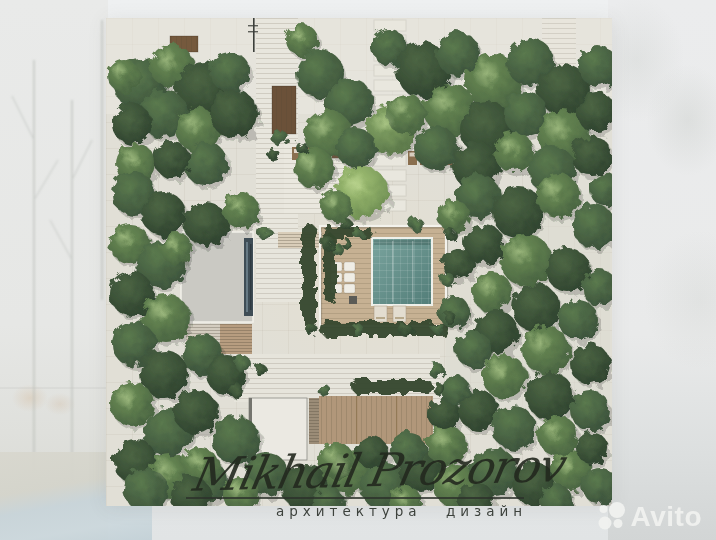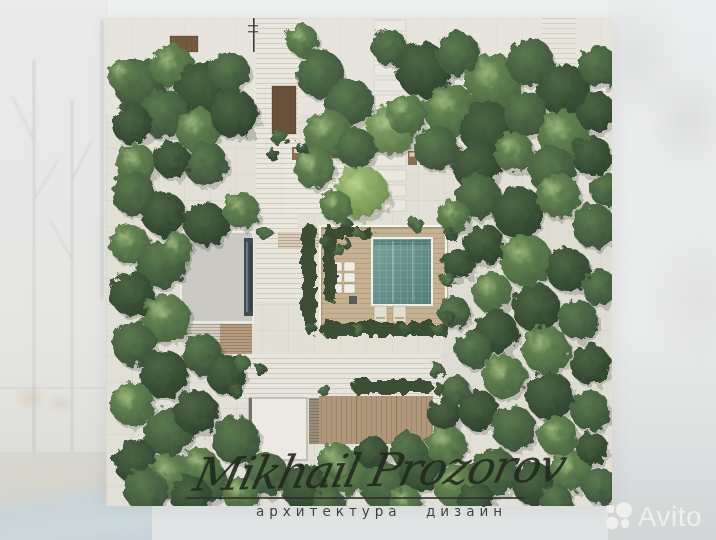--- a/index.html
+++ b/index.html
@@ -21,25 +21,25 @@
       radial-gradient(80px 100px at 92px 300px, rgba(150,158,148,0.10), rgba(150,158,148,0) 70%),
       linear-gradient(180deg,#ebeced 0%,#e9eaea 62%,#dcdfdf 84%,#d2d5d5 100%);}
   .plan{position:absolute;left:106px;top:18px;width:506px;height:488px;background:#e1dfd6;
     box-shadow:0 2px 18px rgba(90,90,80,0.10);}
   .plan svg{display:block;width:100%;height:100%;}
   .watermark{position:absolute;left:0;top:0;width:716px;height:540px;pointer-events:none;}
   .sig{position:absolute;left:196px;top:447px;font-family:"DejaVu Serif","Liberation Serif",serif;
     font-style:italic;font-size:46px;line-height:1;color:#23281f;opacity:.9;
     transform:skewX(-14deg) rotate(-1.5deg);letter-spacing:-2px;white-space:nowrap;}
   .sig-line{position:absolute;left:186px;top:497px;width:338px;height:2px;background:#2c312b;opacity:.8;}
-  .sub{position:absolute;left:256px;top:503px;font-size:13.5px;letter-spacing:5px;word-spacing:15px;
+  .sub{position:absolute;left:276px;top:503px;font-size:13.5px;letter-spacing:5px;word-spacing:15px;
     color:#2c312b;opacity:.9;white-space:nowrap;font-family:"DejaVu Sans","Liberation Sans",sans-serif;}
   .avito{position:absolute;right:14px;bottom:7px;display:flex;align-items:center;gap:3px;
     color:#f1f2f0;opacity:.92;}
-  .avito .word{font-size:28px;font-weight:normal;letter-spacing:.5px;}
+  .avito .word{font-size:28px;font-weight:bold;letter-spacing:.5px;}
   .avito svg{width:33px;height:33px;}
 </style>
 </head>
 <body>
 
 <div class="stage">
 
   <div class="bg-left">
     <svg width="108" height="540" viewBox="0 0 108 540">
       <defs>

